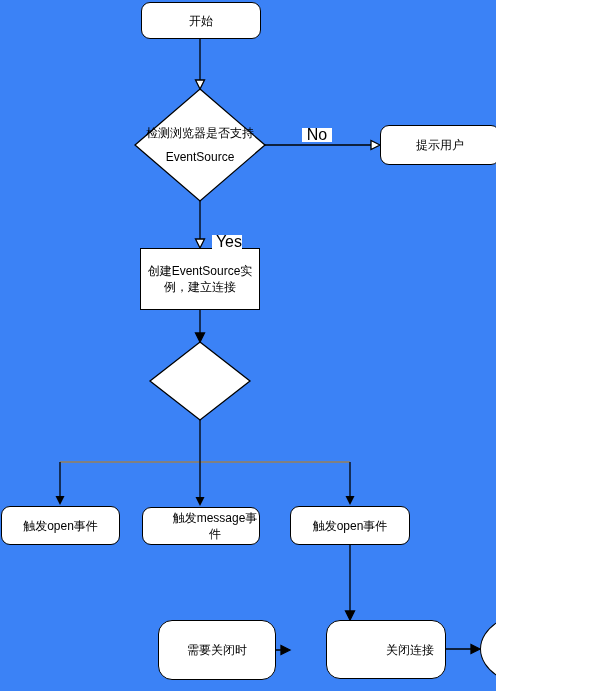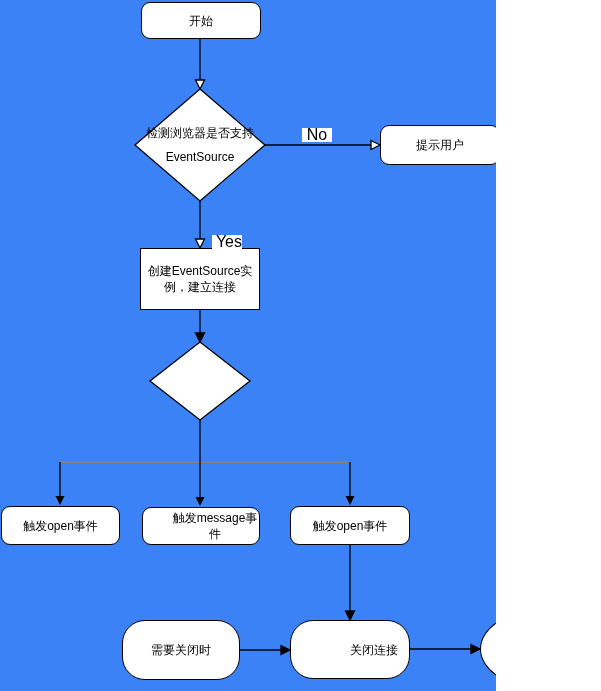--- a/index.html
+++ b/index.html
@@ -16,21 +16,21 @@
     position:absolute;z-index:2;
     background:#ffffff;
     border:1.3px solid #000000;
     box-sizing:border-box;
     display:flex;align-items:center;justify-content:center;
     text-align:center;
     font-size:12px;line-height:16px;
     white-space:pre-line;
   }
   .rounded{border-radius:9px;}
-  .biground{border-radius:23px;}
+  .biground{border-radius:14px;margin-left:36px;}
   .ellipse{border-radius:50%;}
   .n-start{left:141px;top:2px;width:120px;height:37px;}
   .n-prompt{left:380px;top:125px;width:120px;height:40px;}
   .n-create{left:140px;top:248px;width:120px;height:62px;}
   .n-open{left:1px;top:506px;width:119px;height:39px;}
   .n-message{left:142px;top:507px;width:118px;height:38px;padding-left:28px;}
   .n-error{left:290px;top:506px;width:120px;height:39px;}
   .n-need{left:122px;top:620px;width:118px;height:60px;}
   .n-close{left:290px;top:620px;width:120px;height:59px;padding-left:48px;}
   .n-end{left:480px;top:610px;width:120px;height:78px;}

